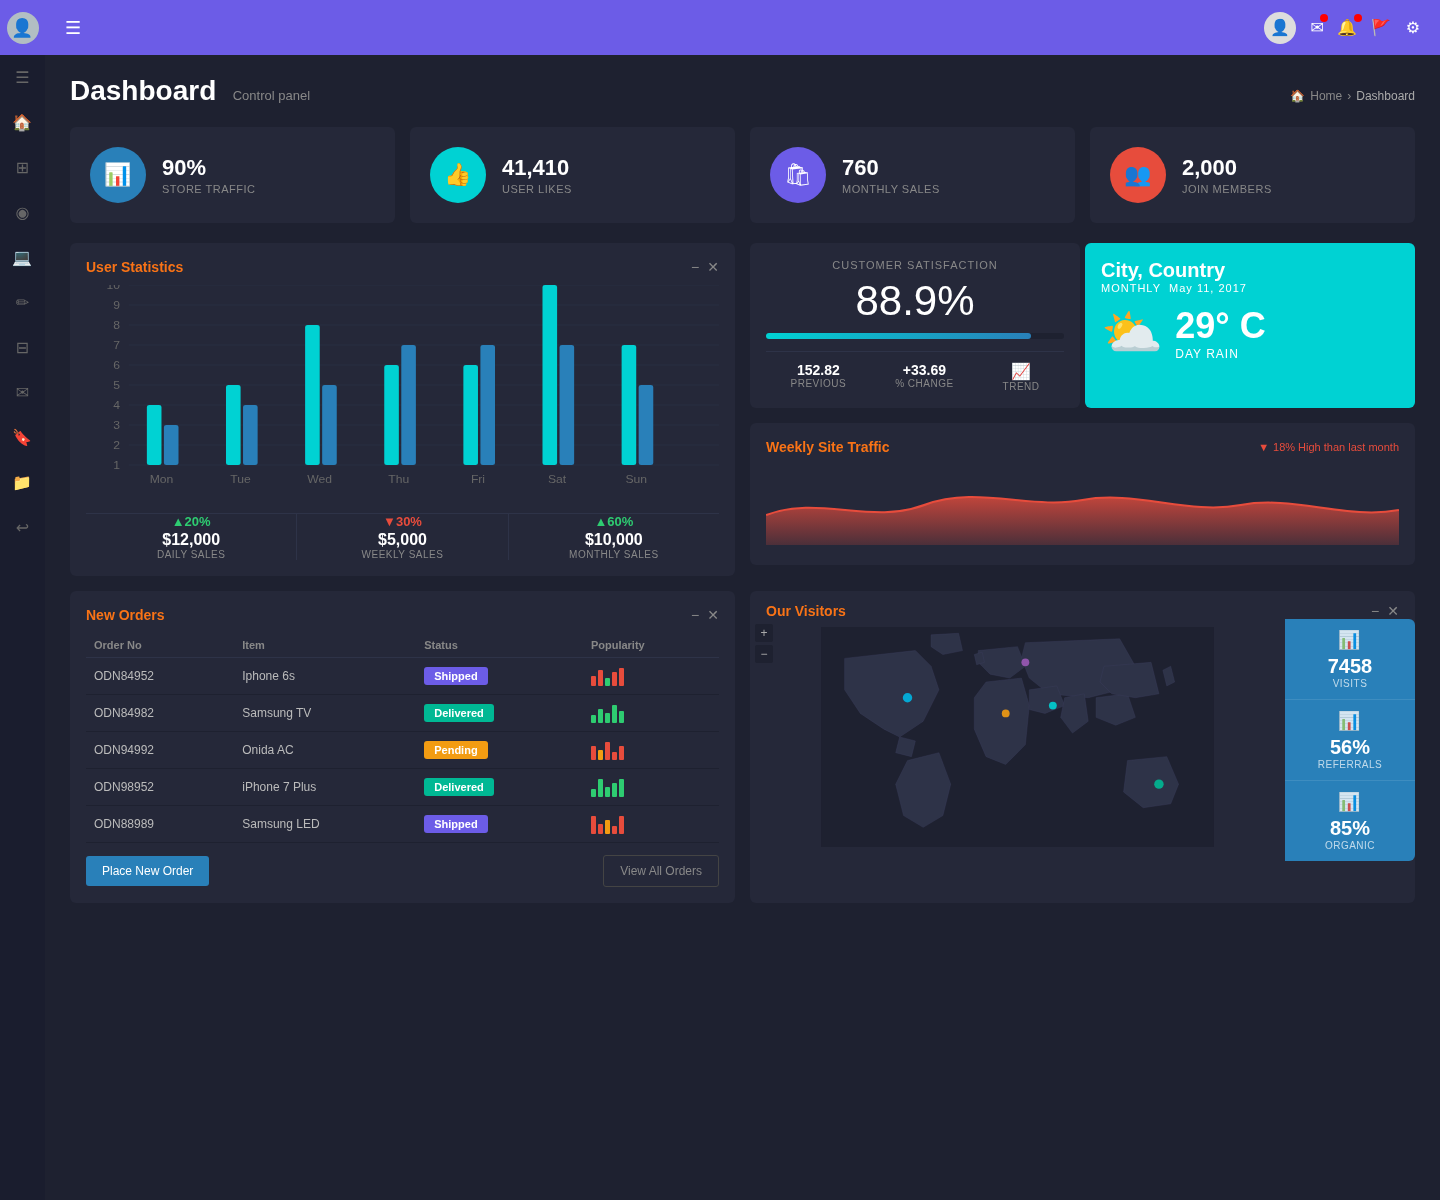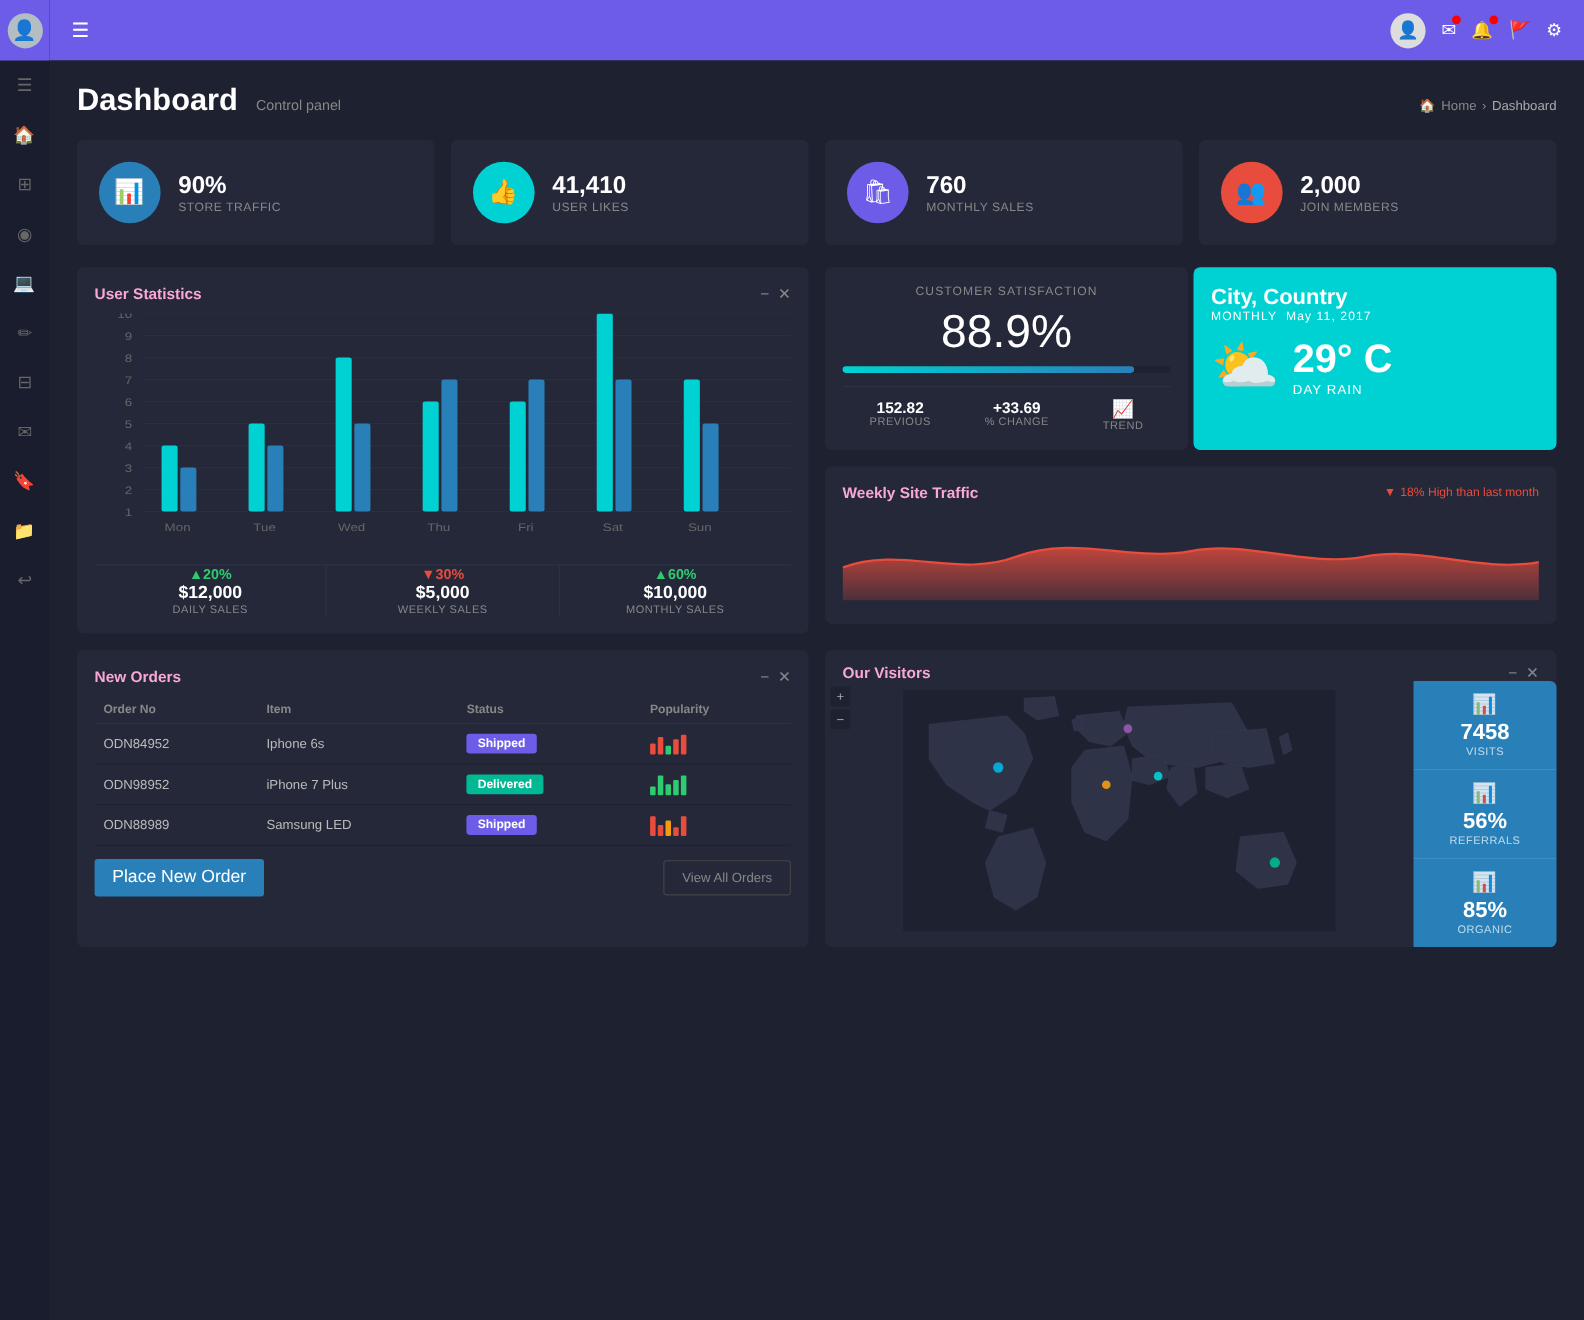--- a/index.html
+++ b/index.html
@@ -41,21 +41,21 @@
     .stat-icon.red { background: #e74c3c; }
     .stat-value { font-size: 22px; font-weight: 700; color: #fff; }
     .stat-label { font-size: 11px; color: #888; letter-spacing: 0.5px; margin-top: 2px; }
 
     
     .main-grid { display: grid; grid-template-columns: 1fr 1fr; gap: 15px; }
 
     
     .card { background: #252839; border-radius: 6px; padding: 16px; }
     .card-header { display: flex; justify-content: space-between; align-items: center; margin-bottom: 10px; }
-    .card-title { font-size: 14px; font-weight: 600; color: #f9a8d4; }
+    .card-title { font-size: 14px; font-weight: 600; color: #f97316; }
     .card-controls { display: flex; gap: 8px; color: #888; font-size: 14px; cursor: pointer; }
 
     
     .chart-stats { display: flex; border-top: 1px solid #2e3348; padding-top: 0; margin-top: 8px; }
     .chart-stat { flex: 1; text-align: center; border-right: 1px solid #2e3348; padding: 0 10px; }
     .chart-stat:last-child { border-right: none; }
     .chart-stat-pct { font-size: 13px; font-weight: 700; }
     .chart-stat-pct.up { color: #2ecc71; }
     .chart-stat-pct.down { color: #e74c3c; }
     .chart-stat-value { font-size: 16px; font-weight: 700; color: #fff; margin-top: 2px; }
@@ -105,21 +105,21 @@
     .status-badge { padding: 3px 10px; border-radius: 3px; font-size: 11px; color: white; font-weight: 600; display: inline-block; }
     .status-shipped { background: #6c5ce7; }
     .status-pending { background: #f39c12; }
     .status-delivered { background: #00b894; }
     .status-processing { background: #2980b9; }
     .popularity-bars { display: flex; gap: 2px; align-items: flex-end; height: 20px; }
     .pop-bar { width: 5px; border-radius: 1px; }
 
     
     .orders-footer { display: flex; justify-content: space-between; align-items: center; margin-top: 12px; }
-    .btn-primary { background: #2980b9; color: white; border: none; padding: 8px 16px; border-radius: 3px; font-size: 16px; cursor: pointer; }
+    .btn-primary { background: #2980b9; color: white; border: none; padding: 8px 16px; border-radius: 3px; font-size: 12px; cursor: pointer; }
     .btn-outline { background: transparent; color: #888; border: 1px solid #444; padding: 8px 16px; border-radius: 3px; font-size: 12px; cursor: pointer; }
     .visitors-stats { width: 130px; background: #2980b9; border-radius: 0 6px 6px 0; display: flex; flex-direction: column; }
     .visitor-stat { flex: 1; display: flex; flex-direction: column; align-items: center; justify-content: center; padding: 10px; border-bottom: 1px solid rgba(255,255,255,0.1); }
     .visitor-stat:last-child { border-bottom: none; }
     .visitor-stat-icon { font-size: 18px; color: rgba(255,255,255,0.8); margin-bottom: 4px; }
     .visitor-stat-value { font-size: 20px; font-weight: 700; color: white; }
     .visitor-stat-label { font-size: 10px; color: rgba(255,255,255,0.7); letter-spacing: 0.5px; }
     .map-controls { position: absolute; top: 5px; left: 5px; display: flex; flex-direction: column; gap: 3px; }
     .map-control { width: 18px; height: 18px; background: #1e2130; color: #aaa; border-radius: 2px; display: flex; align-items: center; justify-content: center; font-size: 12px; cursor: pointer; line-height: 1; }
 
@@ -398,20 +398,48 @@
               <td>ODN84952</td>
               <td>Iphone 6s</td>
               <td><span class="status-badge status-shipped">Shipped</span></td>
               <td>
                   <div class="popularity-bars">
                     <div class="pop-bar" style="height:10px;background:#e74c3c;"></div>
                     <div class="pop-bar" style="height:16px;background:#e74c3c;"></div>
                     <div class="pop-bar" style="height:8px;background:#2ecc71;"></div>
                     <div class="pop-bar" style="height:14px;background:#e74c3c;"></div>
                     <div class="pop-bar" style="height:18px;background:#e74c3c;"></div>
+                  </div>
+                </td>
+            </tr>
+            <tr>
+              <td>ODN84982</td>
+              <td>Samsung TV</td>
+              <td><span class="status-badge status-delivered">Delivered</span></td>
+              <td>
+                  <div class="popularity-bars">
+                    <div class="pop-bar" style="height:8px;background:#2ecc71;"></div>
+                    <div class="pop-bar" style="height:14px;background:#2ecc71;"></div>
+                    <div class="pop-bar" style="height:10px;background:#2ecc71;"></div>
+                    <div class="pop-bar" style="height:18px;background:#2ecc71;"></div>
+                    <div class="pop-bar" style="height:12px;background:#2ecc71;"></div>
+                  </div>
+                </td>
+            </tr>
+            <tr>
+              <td>ODN94992</td>
+              <td>Onida AC</td>
+              <td><span class="status-badge status-pending">Pending</span></td>
+              <td>
+                  <div class="popularity-bars">
+                    <div class="pop-bar" style="height:14px;background:#e74c3c;"></div>
+                    <div class="pop-bar" style="height:10px;background:#f39c12;"></div>
+                    <div class="pop-bar" style="height:18px;background:#e74c3c;"></div>
+                    <div class="pop-bar" style="height:8px;background:#e74c3c;"></div>
+                    <div class="pop-bar" style="height:14px;background:#e74c3c;"></div>
                   </div>
                 </td>
             </tr>
             <tr>
               <td>ODN98952</td>
               <td>iPhone 7 Plus</td>
               <td><span class="status-badge status-delivered">Delivered</span></td>
               <td>
                   <div class="popularity-bars">
                     <div class="pop-bar" style="height:8px;background:#2ecc71;"></div>

